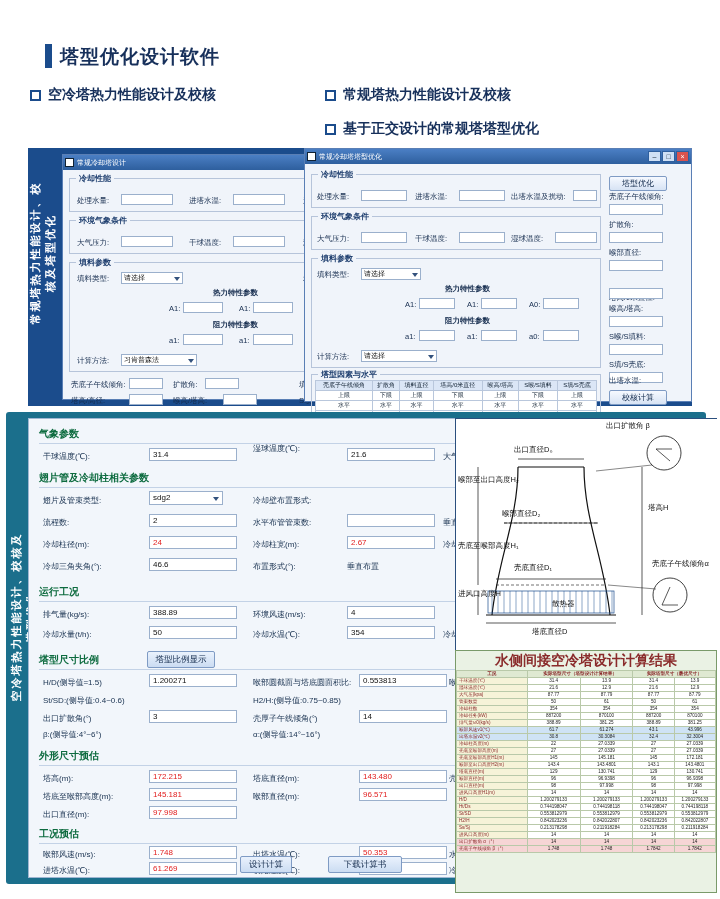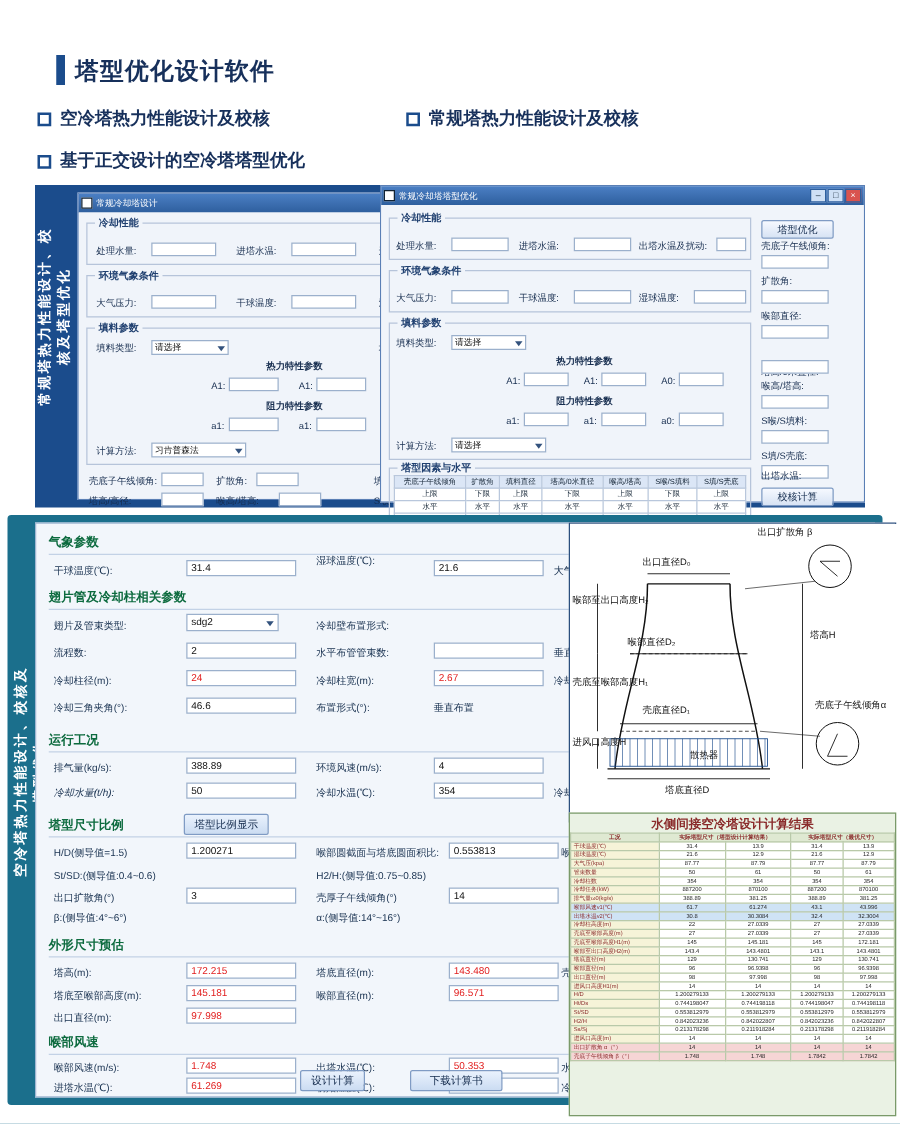--- a/index.html
+++ b/index.html
@@ -94,21 +94,21 @@
 
   
   .diagram { position:absolute; left:455px; top:418px; width:262px; height:240px;
              background:#ffffff; border:1px solid #2b4f7e; }
   .diagram svg { display:block; }
   .dg-lbl { position:absolute; font-size:7.5px; color:#111; white-space:nowrap; }
 
   
   .restable { position:absolute; left:455px; top:650px; width:262px; height:243px;
               background:#eaf2e4; border:1px solid #7a9a6a; overflow:hidden; }
-  .rt-title { text-align:center; font-size:10px; font-weight:bold; color:#8a2b2b;
+  .rt-title { text-align:center; font-size:14px; font-weight:bold; color:#8a2b2b;
               padding:1px 0 0 0; }
   table.rt { border-collapse:collapse; width:100%; }
   table.rt td { border:1px solid #b9c9a9; font-size:4.6px; height:6.6px; padding:0 1px;
                 text-align:center; color:#1d1d1d; line-height:6px; white-space:nowrap; }
   table.rt td.k { background:#f6f3d8; color:#8a2b2b; text-align:left; padding-left:2px; }
   table.rt td.hd { background:#dfe9d2; color:#8a2b2b; font-weight:bold; }
   table.rt td.v1 { background:#ffffff; }
   table.rt td.v2 { background:#ffffff; }
   table.rt tr.hl td { background:#cfe3f5; }
   table.rt tr.hl2 td { background:#f6d5d5; }
@@ -123,23 +123,23 @@
   </div>
 
   <div class="bullet-item" style="left:325px; top:86px;">
     <div class="bullet-box"></div>
     <div class="bullet-text">常规塔热力性能设计及校核</div>
   </div>
   <div class="bullet-item" style="left:30px; top:86px;">
     <div class="bullet-box"></div>
     <div class="bullet-text">空冷塔热力性能设计及校核</div>
   </div>
-  <div class="bullet-item" style="left:30px; top:120px;">
+  <div class="bullet-item" style="left:325px; top:120px;">
     <div class="bullet-box"></div>
-    <div class="bullet-text">基于正交设计的空冷塔塔型优化</div>
+    <div class="bullet-text">基于正交设计的常规塔塔型优化</div>
   </div>
 </div>
 
 <div class="panel1">
   <div class="p1-sidebar">
     <div class="p1-side-text">常规塔热力性能设计、校核及塔型优化</div>
   </div>
 
   <div class="win" style="left:34px; top:6px; width:378px; height:246px;">
     <div class="win-tb">
@@ -375,21 +375,21 @@
     <div class="flbl" style="left:224px; top:142px;">布置形式(°):</div>
     <div class="flbl" style="left:318px; top:142px;">垂直布置</div>
 
     <div class="sect-title" style="left:10px; top:166px;">运行工况</div>
     <div class="sect-line" style="left:10px; top:182px; width:440px;"></div>
     <div class="flbl" style="left:14px; top:190px;">排气量(kg/s):</div>
     <div class="fin" style="left:120px; top:187px; width:88px;">388.89</div>
     <div class="flbl" style="left:224px; top:190px;">环境风速(m/s):</div>
     <div class="fin" style="left:318px; top:187px; width:88px;">4</div>
 
-    <div class="flbl" style="left:14px; top:210px;font-style:italic;">冷却水量(t/h):</div>
+    <div class="flbl" style="left:14px; top:210px;">冷却水量(t/h):</div>
     <div class="fin" style="left:120px; top:207px; width:88px;">50</div>
     <div class="flbl" style="left:224px; top:210px;">冷却水温(℃):</div>
     <div class="fin" style="left:318px; top:207px; width:88px;">354</div>
     <div class="flbl" style="left:414px; top:210px;">冷却任务(kw):</div>
 
     <div class="sect-title" style="left:10px; top:234px;">塔型尺寸比例</div>
     <div class="fbtn" style="left:118px; top:232px; width:68px;">塔型比例显示</div>
     <div class="sect-line" style="left:10px; top:250px; width:440px;"></div>
 
     <div class="flbl" style="left:14px; top:258px;">H/D(侧导值=1.5)</div>
@@ -418,21 +418,21 @@
     <div class="flbl" style="left:420px; top:354px;">壳底直径(m):</div>
 
     <div class="flbl" style="left:14px; top:372px;">塔底至喉部高度(m):</div>
     <div class="fin red" style="left:120px; top:369px; width:88px;">145.181</div>
     <div class="flbl" style="left:224px; top:372px;">喉部直径(m):</div>
     <div class="fin red" style="left:330px; top:369px; width:88px;">96.571</div>
 
     <div class="flbl" style="left:14px; top:390px;">出口直径(m):</div>
     <div class="fin red" style="left:120px; top:387px; width:88px;">97.998</div>
 
-    <div class="sect-title" style="left:10px; top:408px;">喉部风速</div>
+    <div class="sect-title" style="left:10px; top:408px;">工况预估</div>
     <div class="sect-line" style="left:10px; top:424px; width:440px;"></div>
     <div class="flbl" style="left:14px; top:430px;">喉部风速(m/s):</div>
     <div class="fin red" style="left:120px; top:427px; width:88px;">1.748</div>
     <div class="flbl" style="left:224px; top:430px;">出塔水温(℃):</div>
     <div class="fin red" style="left:330px; top:427px; width:88px;">50.353</div>
     <div class="flbl" style="left:420px; top:430px;">水汽密度(kg/m3):</div>
 
     <div class="flbl" style="left:14px; top:446px;">进塔水温(℃):</div>
     <div class="fin red" style="left:120px; top:443px; width:88px;">61.269</div>
     <div class="flbl" style="left:224px; top:446px;">初始湿度(℃):</div>

